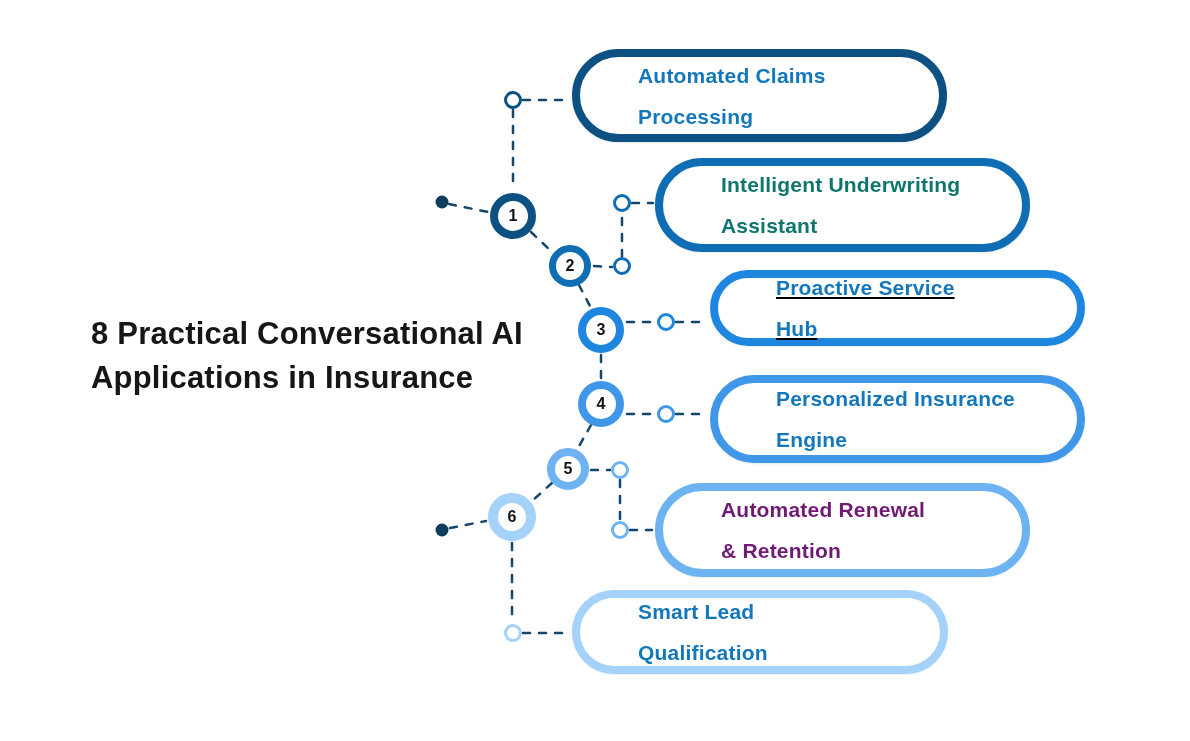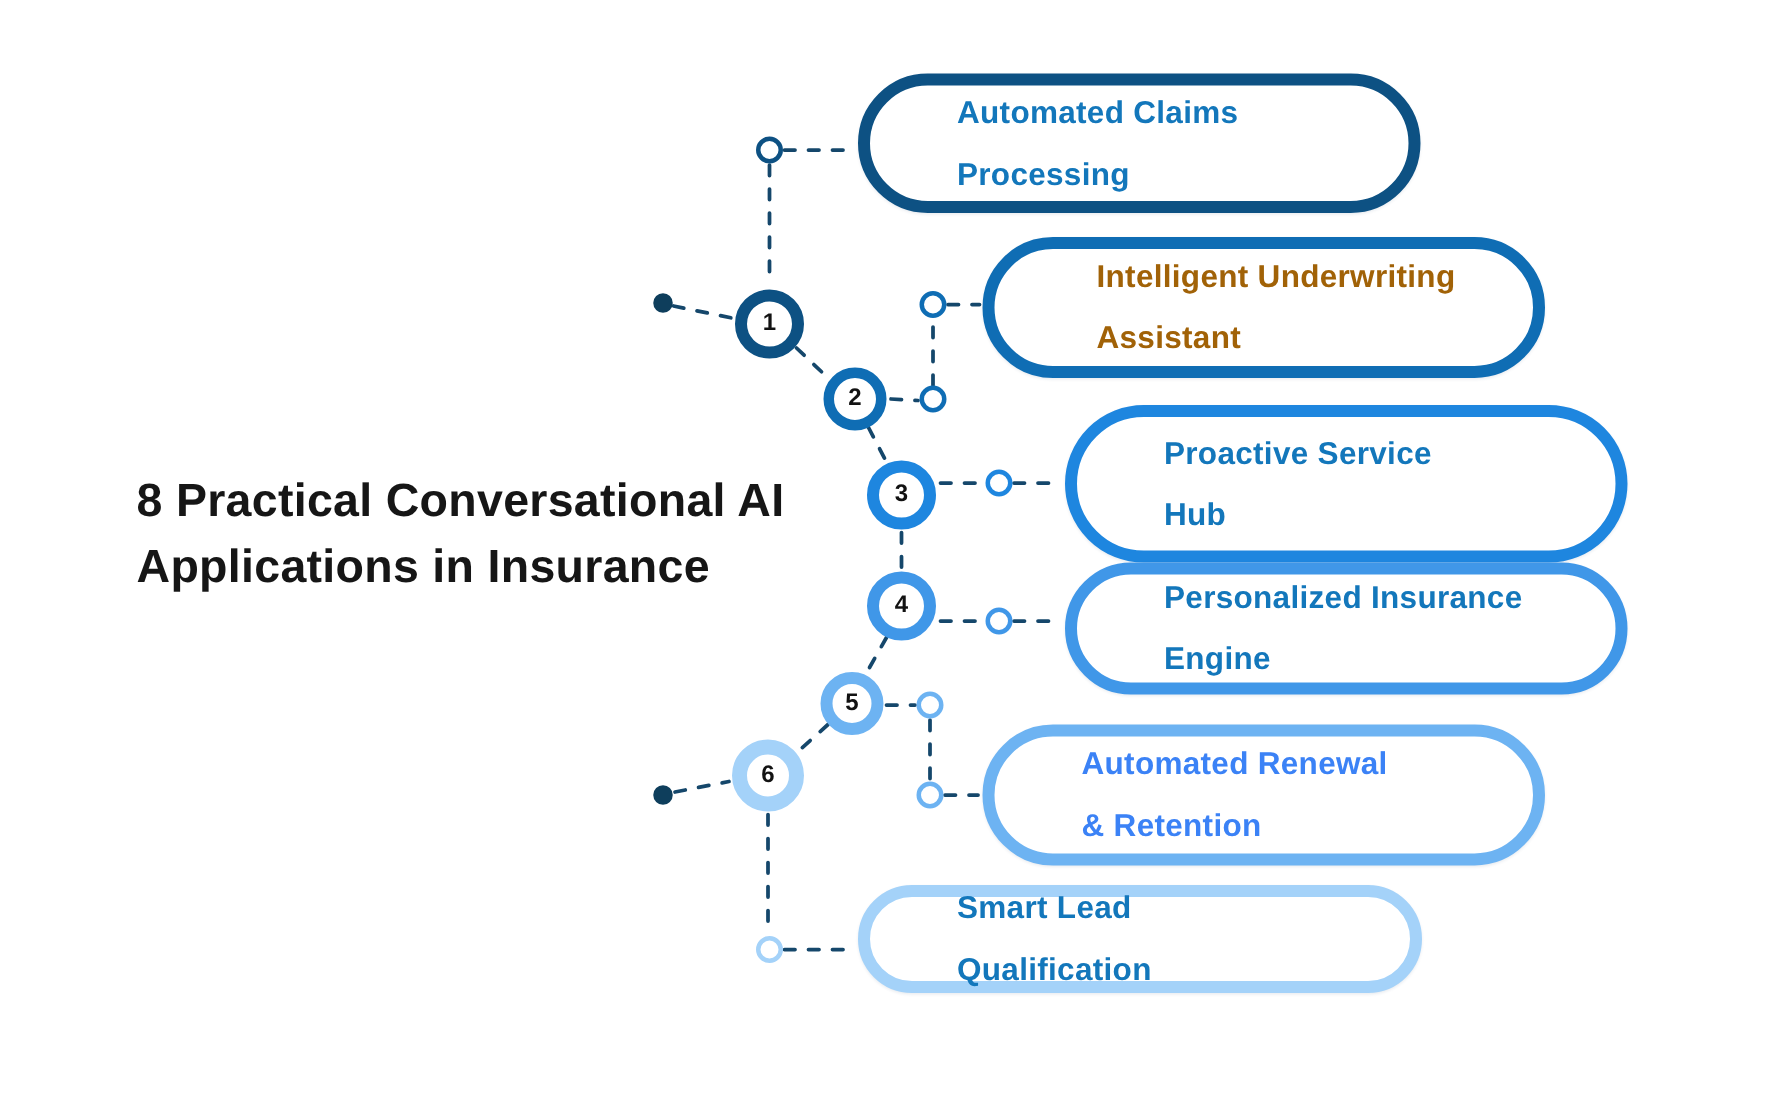--- a/index.html
+++ b/index.html
@@ -47,24 +47,24 @@
   }
   .pill-label {
     font-size: 21px;
     font-weight: 700;
     line-height: 41px;
     white-space: pre-line;
     letter-spacing: 0.2px;
   }
   .pill-1 { left: 572px; top: 49px;  width: 375px; height: 93px; }
   .pill-2 { left: 655px; top: 158px; width: 375px; height: 94px; }
-  .pill-3 { left: 710px; top: 270px; width: 375px; height: 105px; }
+  .pill-3 { left: 710px; top: 270px; width: 375px; height: 76px; text-decoration: underline; }
   .pill-4 { left: 710px; top: 375px; width: 375px; height: 88px; }
   .pill-5 { left: 655px; top: 483px; width: 375px; height: 94px; }
-  .pill-6 { left: 572px; top: 590px; width: 376px; height: 72px; }
+  .pill-6 { left: 572px; top: 590px; width: 376px; height: 84px; }
   .step-circle {
     position: absolute;
     box-sizing: border-box;
     border-style: solid;
     border-radius: 50%;
     background: #ffffff;
     display: flex;
     align-items: center;
     justify-content: center;
   }
@@ -128,33 +128,33 @@
       <circle class="end-dot" cx="442" cy="202" r="6.5" fill="#0e3e5c"></circle>
       <circle class="end-dot" cx="442" cy="530" r="6.5" fill="#0e3e5c"></circle>
     </g>
   </svg>
 
   <div class="pill pill-1" style="border-color: rgb(13, 81, 131);">
     <span class="pill-label" style="color: rgb(19, 119, 187);">Automated Claims
 Processing</span>
   </div>
   <div class="pill pill-2" style="border-color: rgb(15, 109, 180);">
-    <span class="pill-label" style="color: #a16207; margin-left: 10px;">Intelligent Underwriting
+    <span class="pill-label" style="color: #0f766e;">Intelligent Underwriting
 Assistant</span>
   </div>
   <div class="pill pill-3" style="border-color: rgb(30, 134, 223);">
     <span class="pill-label" style="color: rgb(19, 119, 187);">Proactive Service
 Hub</span>
   </div>
   <div class="pill pill-4" style="border-color: rgb(64, 151, 232);">
     <span class="pill-label" style="color: rgb(19, 119, 187);">Personalized Insurance
 Engine</span>
   </div>
   <div class="pill pill-5" style="border-color: rgb(109, 179, 242);">
-    <span class="pill-label" style="color: #3b82f6;">Automated Renewal
+    <span class="pill-label" style="color: #701a75;">Automated Renewal
 &amp; Retention</span>
   </div>
   <div class="pill pill-6" style="border-color: rgb(164, 210, 249);">
     <span class="pill-label" style="color: rgb(19, 119, 187);">Smart Lead
 Qualification</span>
   </div>
 
   <div class="step-circle circle-1" style="border-color: rgb(13, 81, 131);">
     <span class="step-number">1</span>
   </div>

